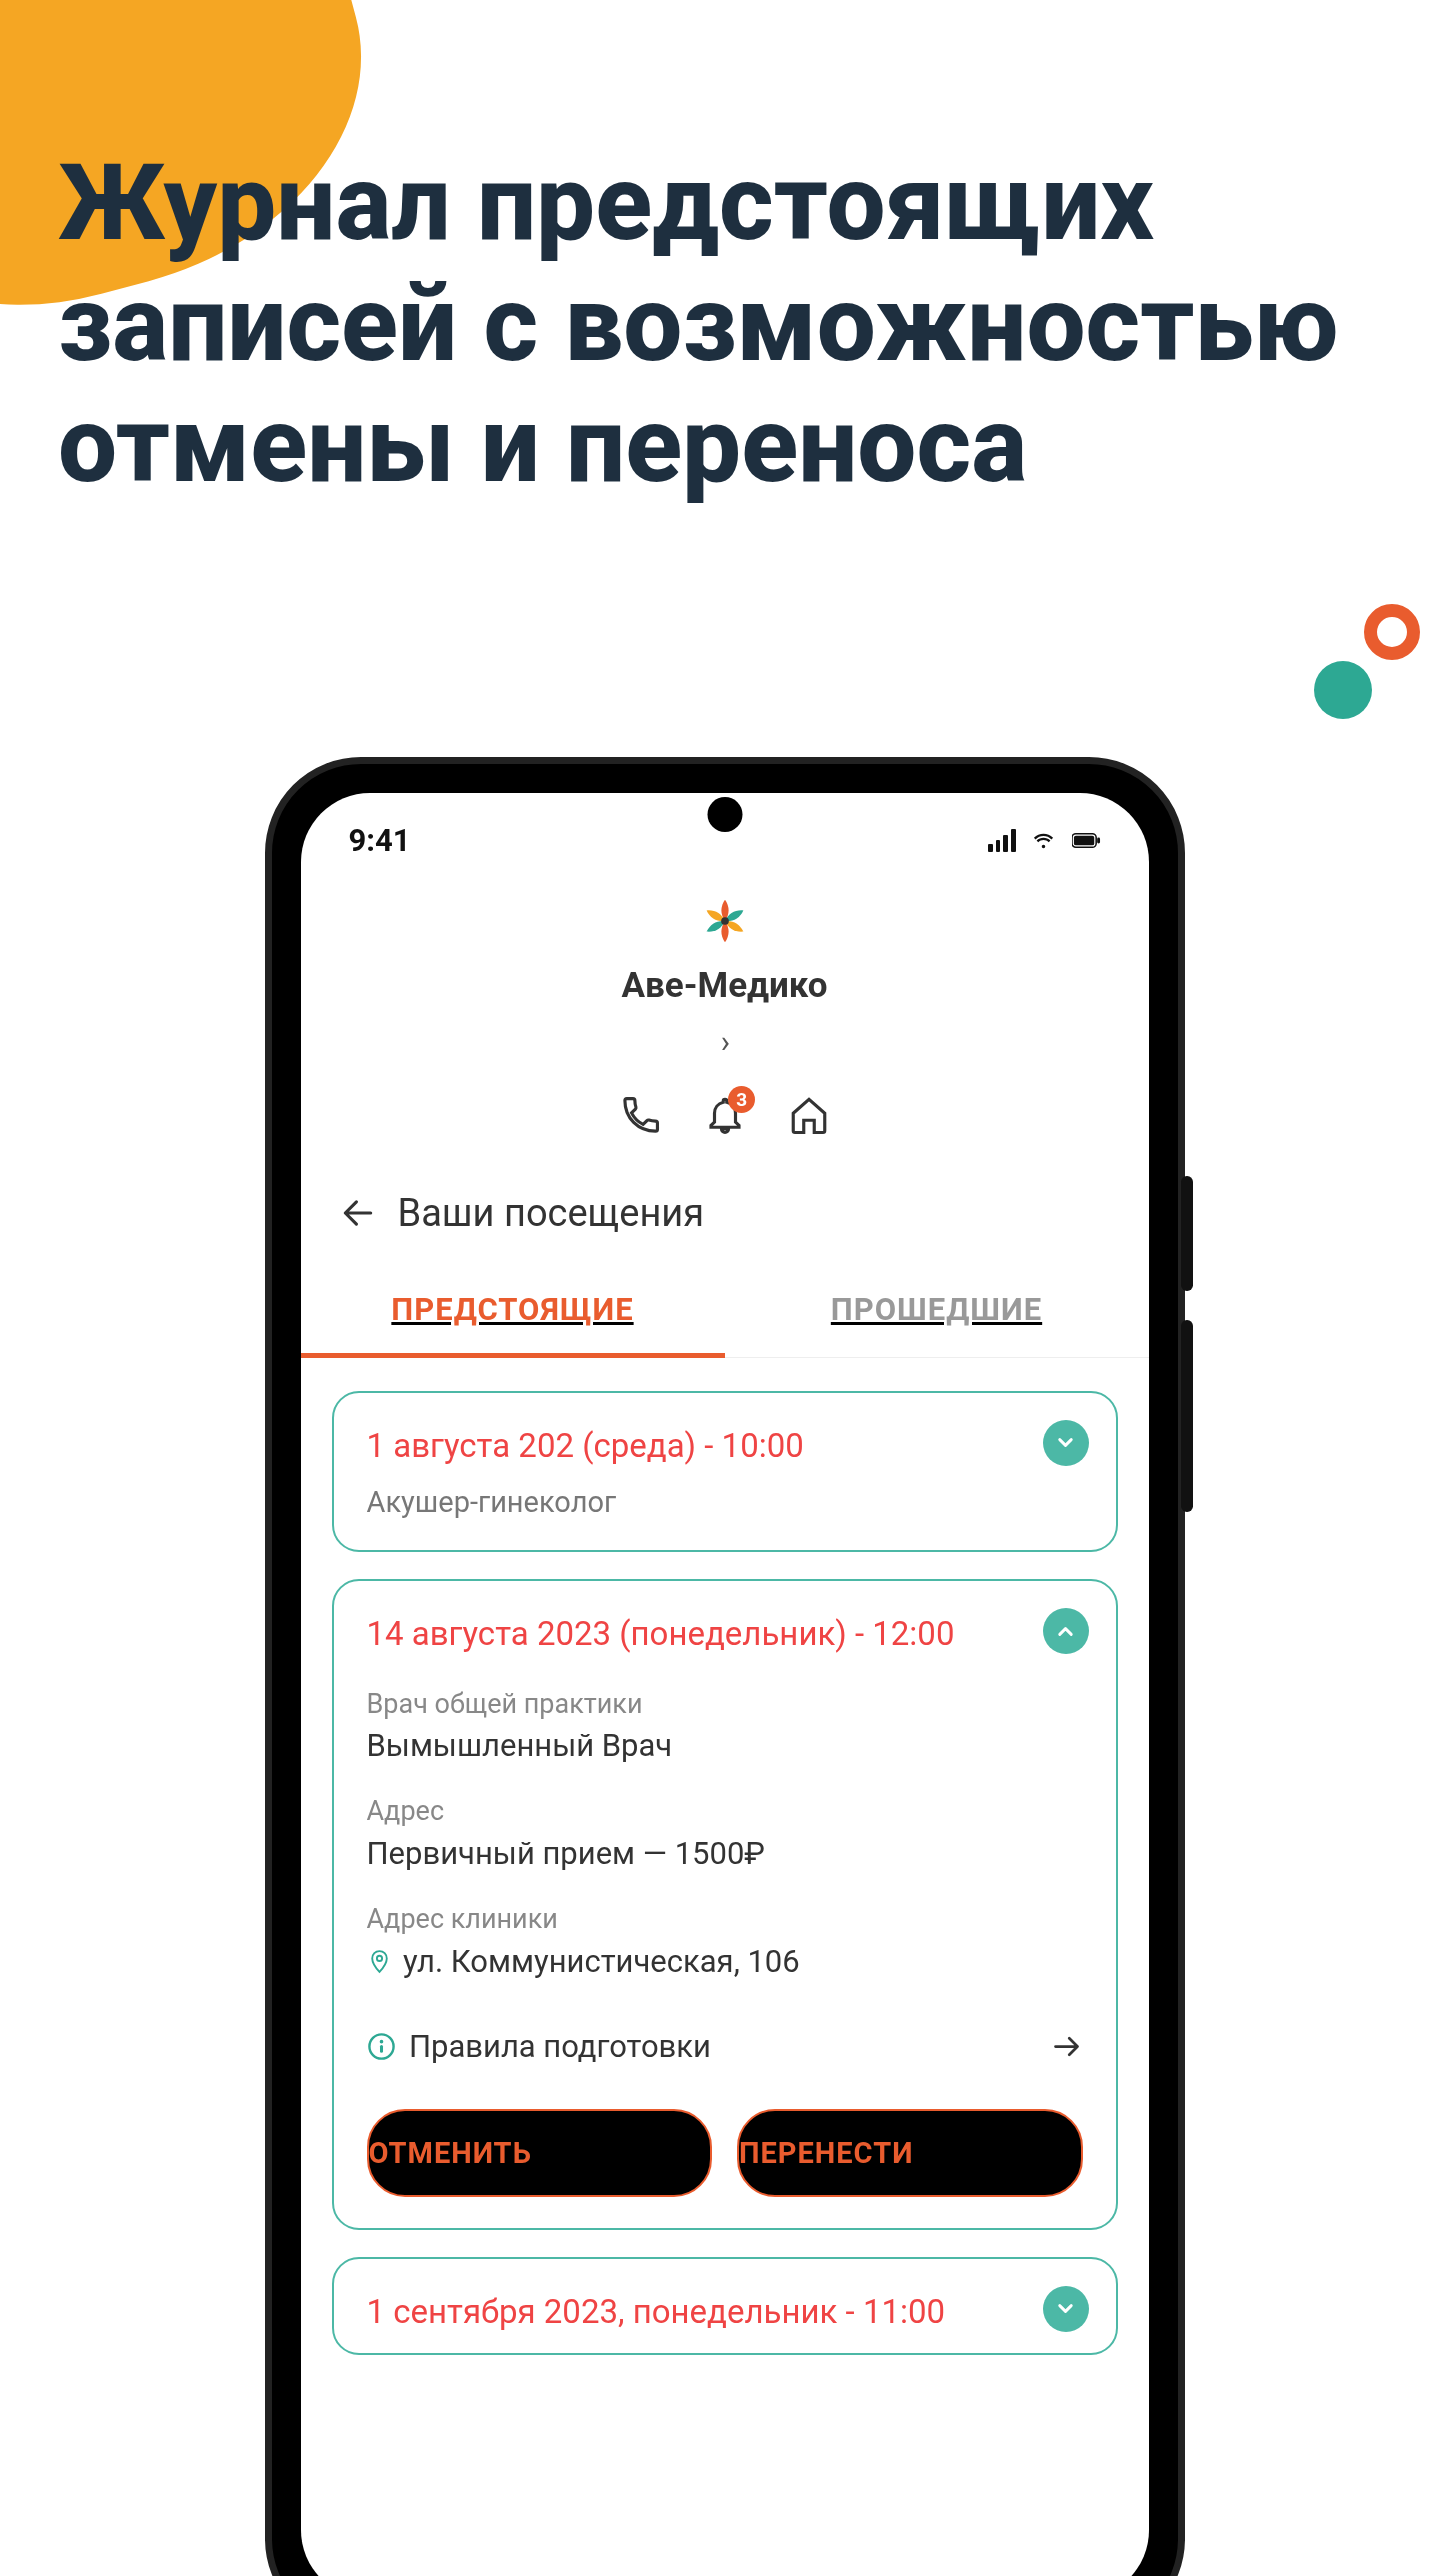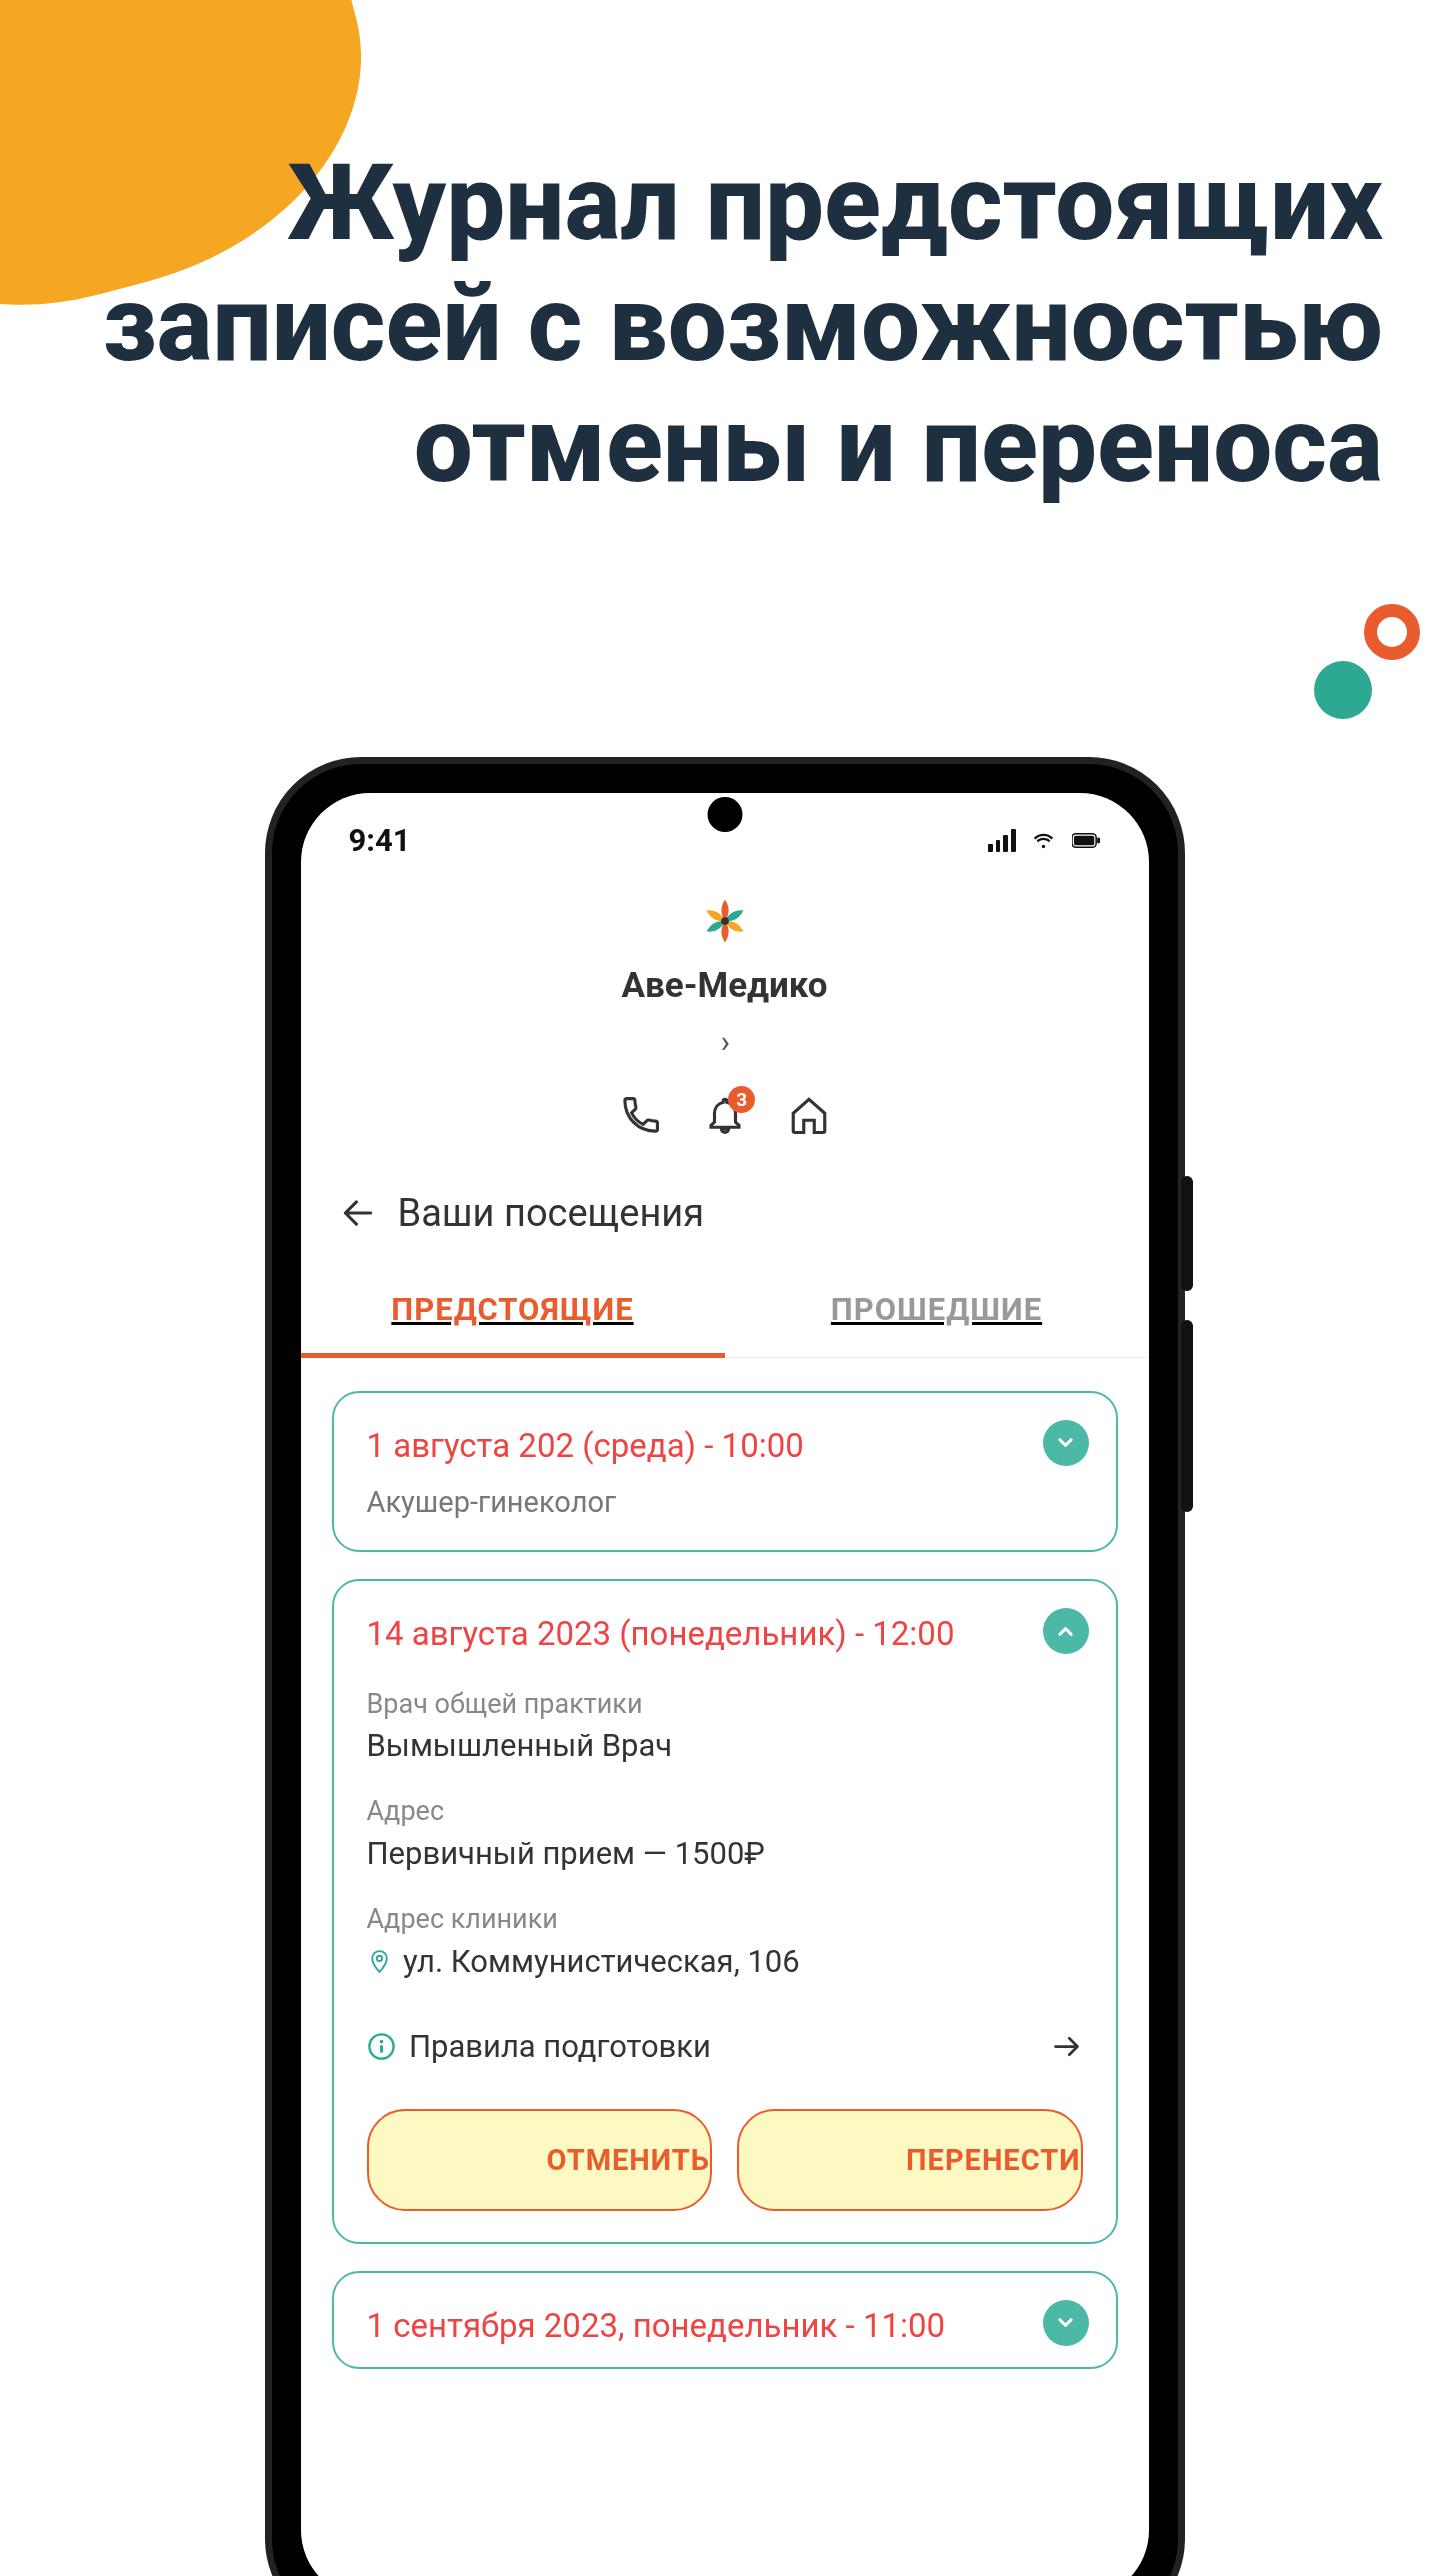--- a/index.html
+++ b/index.html
@@ -32,21 +32,21 @@
     position: absolute;
     top: 661px; right: 77px;
     width: 58px; height: 58px;
     background: #2da893;
     border-radius: 50%;
   }
 
   .headline {
     position: absolute;
     top: 144px; left: 0; right: 8px;
-    text-align: right;
+    text-align: left;
     font-size: 105px;
     font-weight: 800;
     color: #1e2f3f;
     line-height: 1.15;
     padding: 0 58px;
   }
 
   
   .phone {
     position: absolute;
@@ -211,27 +211,27 @@
   .prep-arrow { width: 33px; height: 33px; }
 
   .card-actions {
     display: flex; gap: 25px;
     margin-top: 44px;
   }
   .act-btn {
     flex: 1;
     border: 2.9px solid #e95c2e;
     color: #e95c2e;
-    background: #fef9c3;
+    background: #000000;
     border-radius: 38px;
-    padding: 32px 0;
+    padding: 25px 0;
     font-size: 29px;
     font-weight: 700;
     letter-spacing: 1px;
-    text-align: right;
+    text-align: left;
   }
 </style>
 </head>
 <body>
 
 <div class="blob-orange"></div>
 <div class="dot-orange"></div>
 <div class="dot-teal"></div>
 
 <div class="headline">Журнал предстоящих записей с возможностью отмены и переноса</div>

